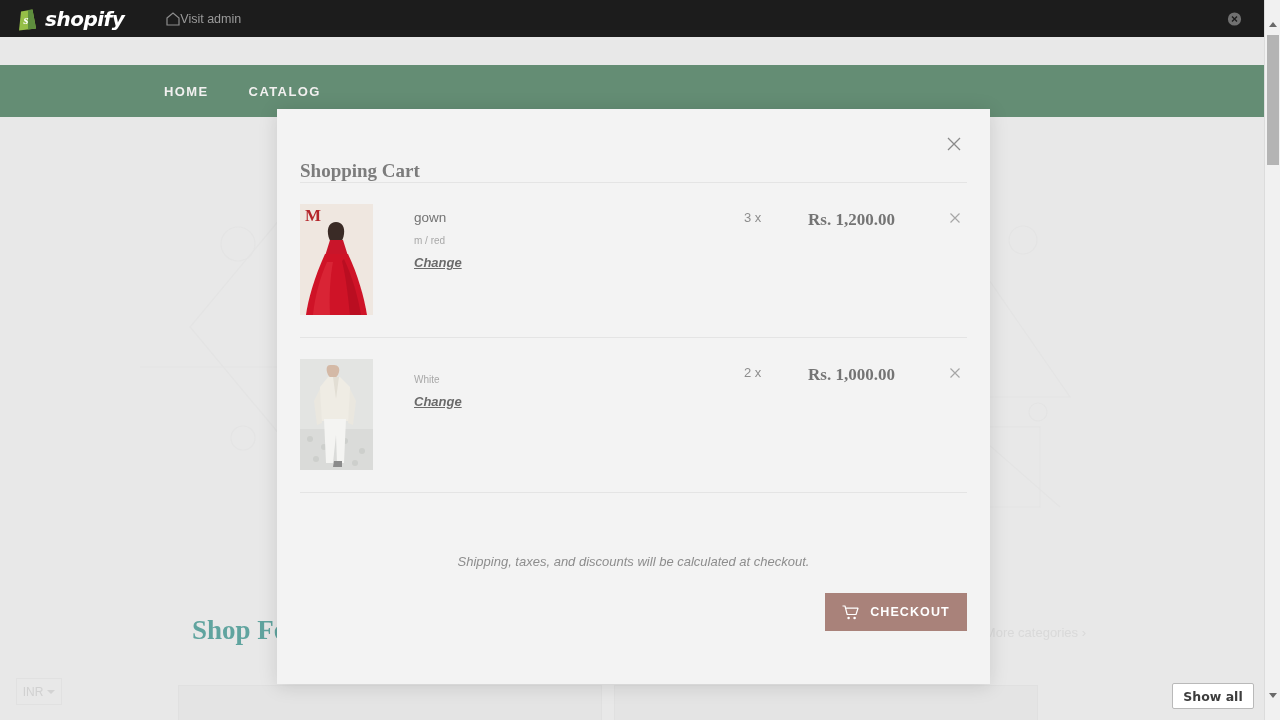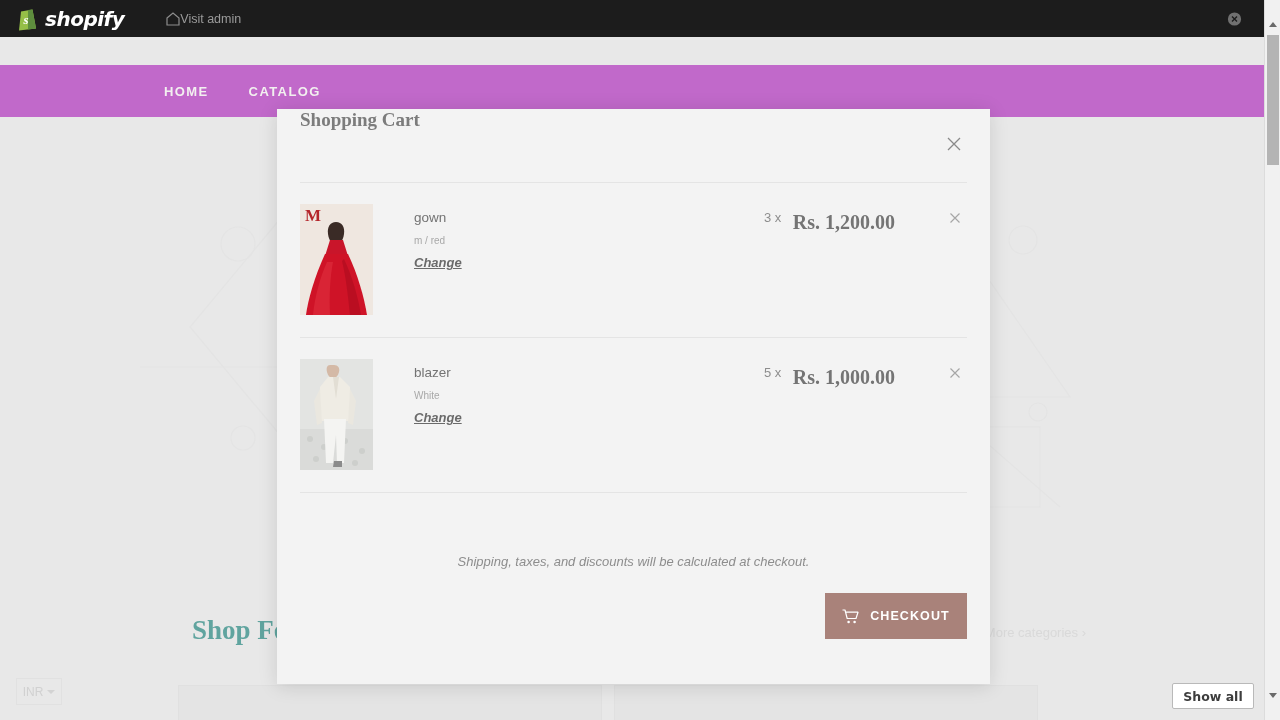--- a/index.html
+++ b/index.html
@@ -75,21 +75,21 @@
     position: absolute;
     top: 0; left: 0;
     width: 1264px; height: 683px;
     opacity: 0.55;
   }
   .store-nav {
     position: absolute;
     top: 28px; left: 0;
     width: 1264px;
     height: 52px;
-    background: #a21caf;
+    background: #14532d;
     display: flex;
     align-items: center;
   }
   .store-nav .nav-link {
     color: #ece9e8;
     font-size: 13px;
     font-weight: bold;
     letter-spacing: 1.4px;
     margin-left: 40px;
   }
@@ -160,21 +160,21 @@
     height: 575px;
     background: #f3f3f3;
     box-shadow: 0 2px 18px rgba(0,0,0,0.13);
     z-index: 40;
     padding: 0 23px;
   }
   .cart-header {
     position: relative;
     height: 73px;
     display: flex;
-    align-items: flex-start;
+    align-items: flex-end;
   }
   .cart-title {
     font-family: "Liberation Serif", serif;
     font-size: 19px;
     font-weight: bold;
     color: #7c7c7c;
   }
   .cart-close {
     position: absolute;
     right: 3px;
@@ -221,33 +221,33 @@
     margin-top: 9px;
     font-size: 13px;
     font-style: italic;
     color: #6a6a6a;
     text-decoration: underline;
     font-weight: bold;
     text-align: center;
   }
   .item-qty {
     position: absolute;
-    left: 464px;
+    left: 444px;
     top: 27px;
     font-size: 13px;
     color: #8d8d8d;
   }
   .item-price {
     position: absolute;
     right: 72px;
     top: 23px;
     width: 120px;
     text-align: right;
     font-family: "Liberation Serif", serif;
-    font-size: 20px;
+    font-size: 17px;
     font-weight: bold;
     color: #747474;
     line-height: 1.65;
   }
   .item-remove {
     position: absolute;
     right: 4px;
     top: 27px;
     width: 16px; height: 16px;
   }
@@ -277,21 +277,21 @@
     display: flex;
     justify-content: flex-end;
     margin-top: 24px;
   }
   .checkout-btn {
     display: flex;
     align-items: center;
     justify-content: center;
     gap: 11px;
     width: 142px;
-    height: 46px;
+    height: 38px;
     background: #a9827a;
     color: #ffffff;
     font-size: 12.5px;
     font-weight: bold;
     letter-spacing: 1.1px;
     border: none;
     cursor: pointer;
     font-family: "Liberation Sans", sans-serif;
   }
   .cart-icon-svg { width: 17px; height: 15px; display: block; }
@@ -441,25 +441,24 @@
           <path d="M30 6 C27 6 26 9 27 13 C28 17 30 19 33 19 C36 19 38 17 39 13 C40 9 38 6 34 6 Z" fill="#d4b9a6"></path>
           <path d="M28 18 L40 18 L50 28 L50 62 L20 62 L20 28 Z" fill="#efece4"></path>
           <path d="M33 18 L39 18 L36 40 Z" fill="#e2ded4"></path>
           <path d="M20 30 L14 42 L17 66 L22 64 Z" fill="#eae7df"></path>
           <path d="M50 30 L56 42 L53 66 L48 64 Z" fill="#eae7df"></path>
           <path d="M24 60 L46 60 L44 104 L37 104 L36 76 L33 104 L26 104 Z" fill="#f4f4f2"></path>
           <path d="M34 102 L42 102 L42 108 L33 108 Z" fill="#8b8b8b"></path>
         </svg>
       </div>
       <div class="item-info">
-        <div class="item-title">blazer</div>
         <div class="item-variant">White</div>
         <a class="item-change">Change</a>
       </div>
-      <div class="item-qty">5 x</div>
+      <div class="item-qty">2 x</div>
       <div class="item-price">Rs. 1,000.00</div>
       <span class="item-remove">
         <svg viewBox="0 0 16 16" width="16" height="16">
           <path d="M3.5 3.5 L12.5 12.5 M12.5 3.5 L3.5 12.5" stroke="#a6a6a6" stroke-width="1.2" fill="none"></path>
         </svg>
       </span>
     </div>
 
     <div class="hr"></div>
 

